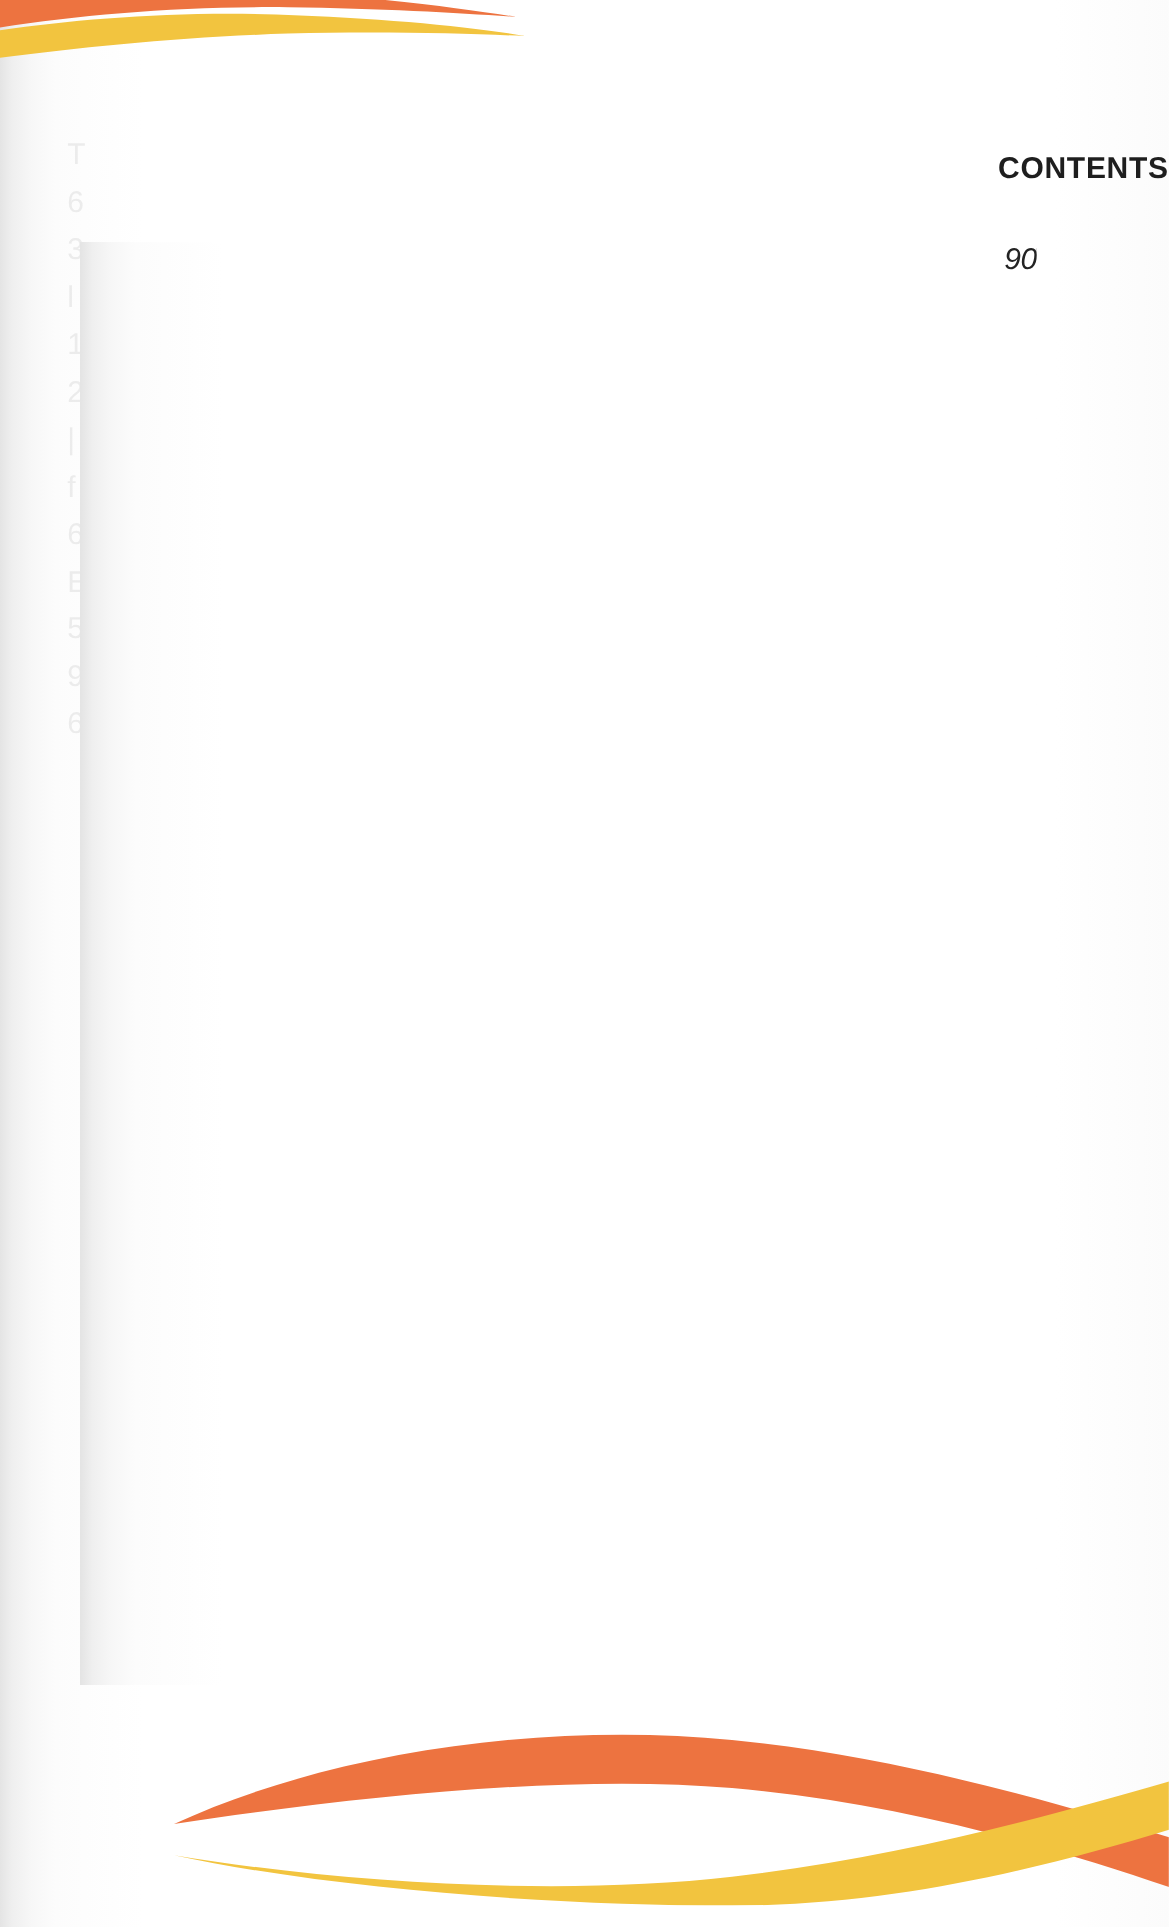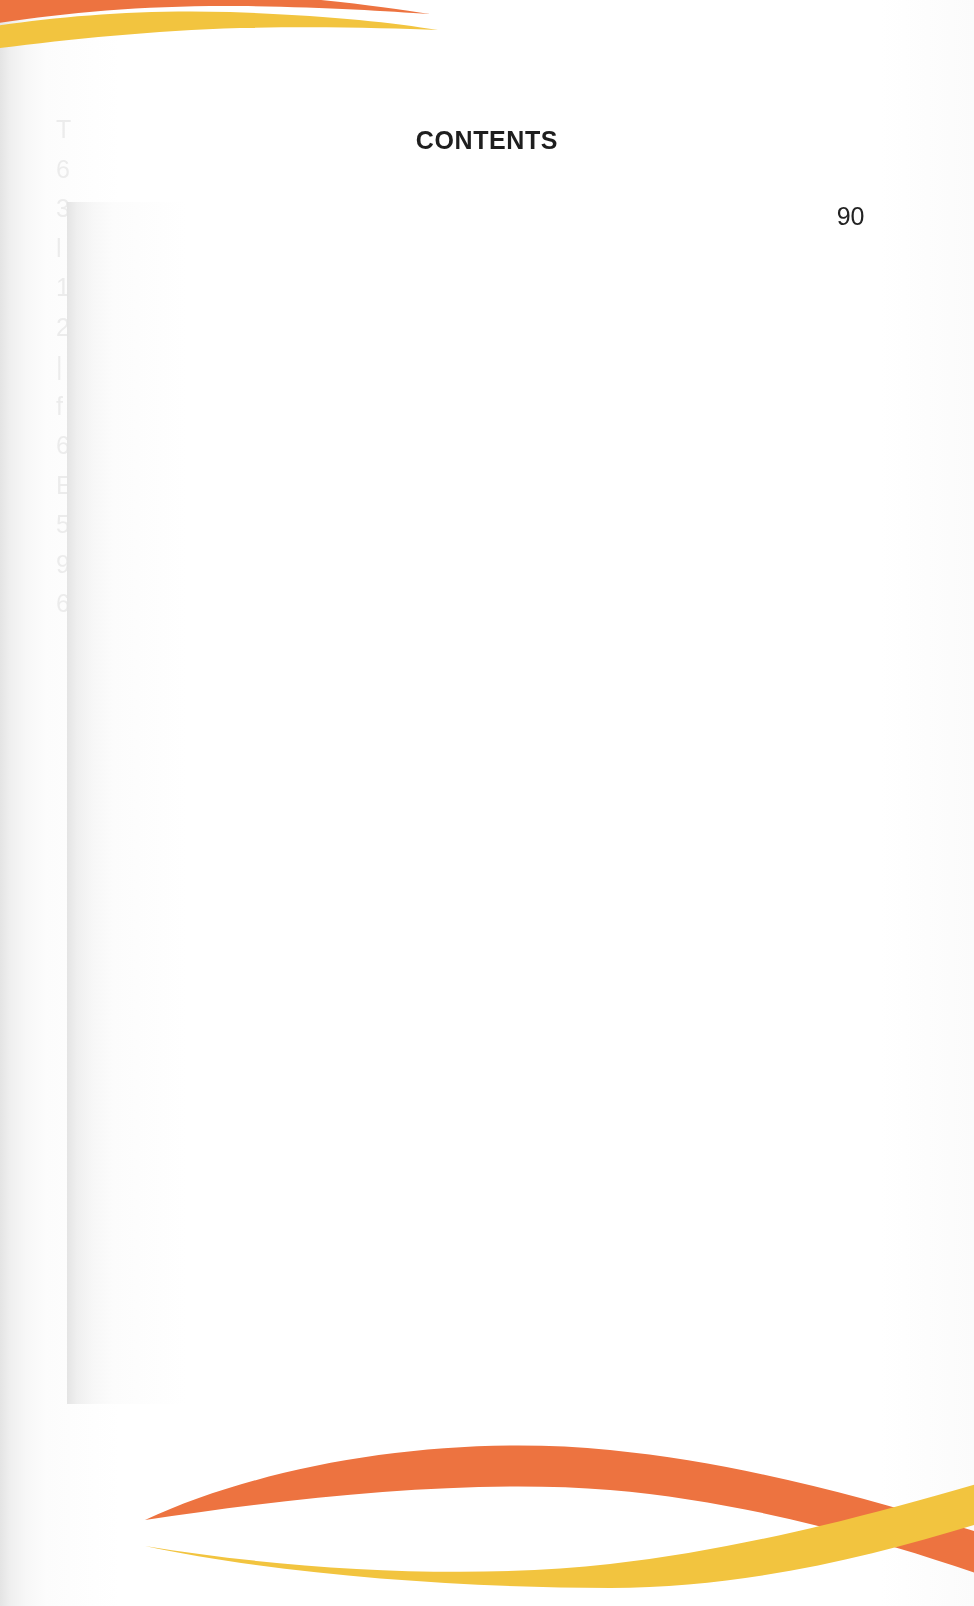--- a/index.html
+++ b/index.html
@@ -71,21 +71,21 @@
     left: 0;
     top: 0;
     width: 974px;
   }
 
   .contents-title {
     position: absolute;
     top: 126px;
     left: 0;
     width: 974px;
-    text-align: center;
+    text-align: right;
     font-size: 25px;
     font-weight: bold;
     letter-spacing: 0.6px;
     color: #1e1e1e;
   }
 
   .toc {
     position: absolute;
     top: 202px;
     left: 67px;
@@ -112,20 +112,21 @@
     font-size: 25px;
     letter-spacing: 0.5px;
     margin: 0 0px;
     line-height: 1;
   }
   .toc-row .page {
     flex: 0 0 auto;
     text-align: right;
     min-width: 34px;
     letter-spacing: -0.3px;
+    font-style: italic;
   }
 
   .part-heading {
     height: 39.4px;
     display: flex;
     align-items: center;
     justify-content: center;
     font-size: 25px;
     letter-spacing: 0.2px;
     white-space: pre;

